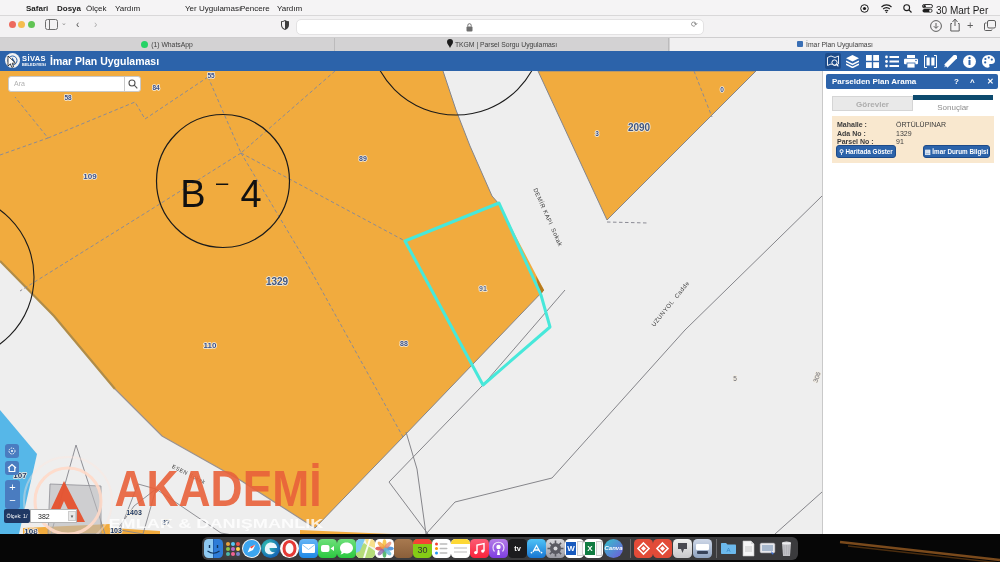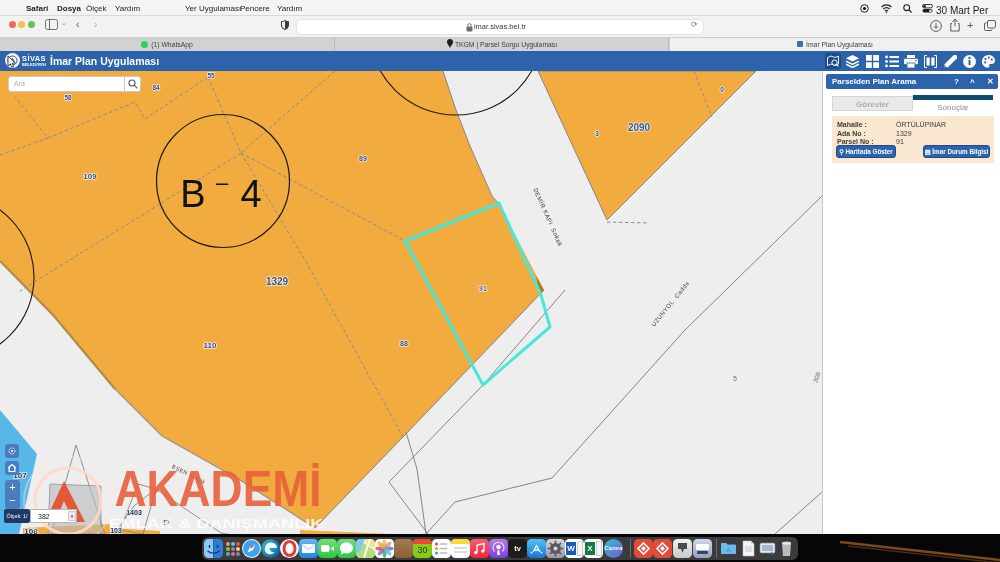--- a/index.html
+++ b/index.html
@@ -61,21 +61,20 @@
 
     <div class="abs" style="left:76px;top:2.5px;color:#4c4c4c;font-size:10px;">‹</div>
     <div class="abs" style="left:94px;top:2.5px;color:#ababab;font-size:10px;">›</div>
 
     <svg class="abs" style="left:281px;top:4px;" width="8" height="10" viewBox="0 0 8 10">
         <path d="M4 0 C5.2 .8 6.7 1.2 8 1.2 L8 5 C8 7.6 6.2 9.2 4 10 C1.8 9.2 0 7.6 0 5 L0 1.2 C1.3 1.2 2.8 .8 4 0 Z" fill="#3c3c3c"></path>
         <path d="M4 1 L4 9 C2.2 8.3 1 7 1 5 L1 2 C2 1.9 3.1 1.6 4 1 Z" fill="#f3f2f3"></path>
       </svg>
 
     <div class="abs" style="left:296px;top:3px;width:408px;height:16px;background:#ffffff;border:1px solid #e3e2e3;border-radius:5px;"></div>
-    <div class="abs" style="left:296px;top:3px;width:408px;height:16px;text-align:center;font-size:7.5px;color:#3a3a3a;line-height:16px;">imar.sivas.bel.tr</div>
     <svg class="abs" style="left:466px;top:7px;" width="7" height="9" viewBox="0 0 7 9">
         <rect x="0.5" y="3.6" width="6" height="5" rx="1" fill="#6e6e6e"></rect>
         <path d="M1.8 3.6 L1.8 2.4 A1.7 1.7 0 0 1 5.2 2.4 L5.2 3.6" fill="none" stroke="#6e6e6e" stroke-width="1"></path>
       </svg>
     <div class="abs" style="left:691px;top:4px;color:#7a7a7a;font-size:8px;">⟳</div>
 
     <svg class="abs" style="left:930px;top:4px;" width="12" height="12" viewBox="0 0 12 12">
         <circle cx="6" cy="6" r="5.4" fill="none" stroke="#5c5c5c"></circle>
         <path d="M6 3 L6 8 M3.8 6.2 L6 8.4 L8.2 6.2" fill="none" stroke="#5c5c5c"></path>
       </svg>

